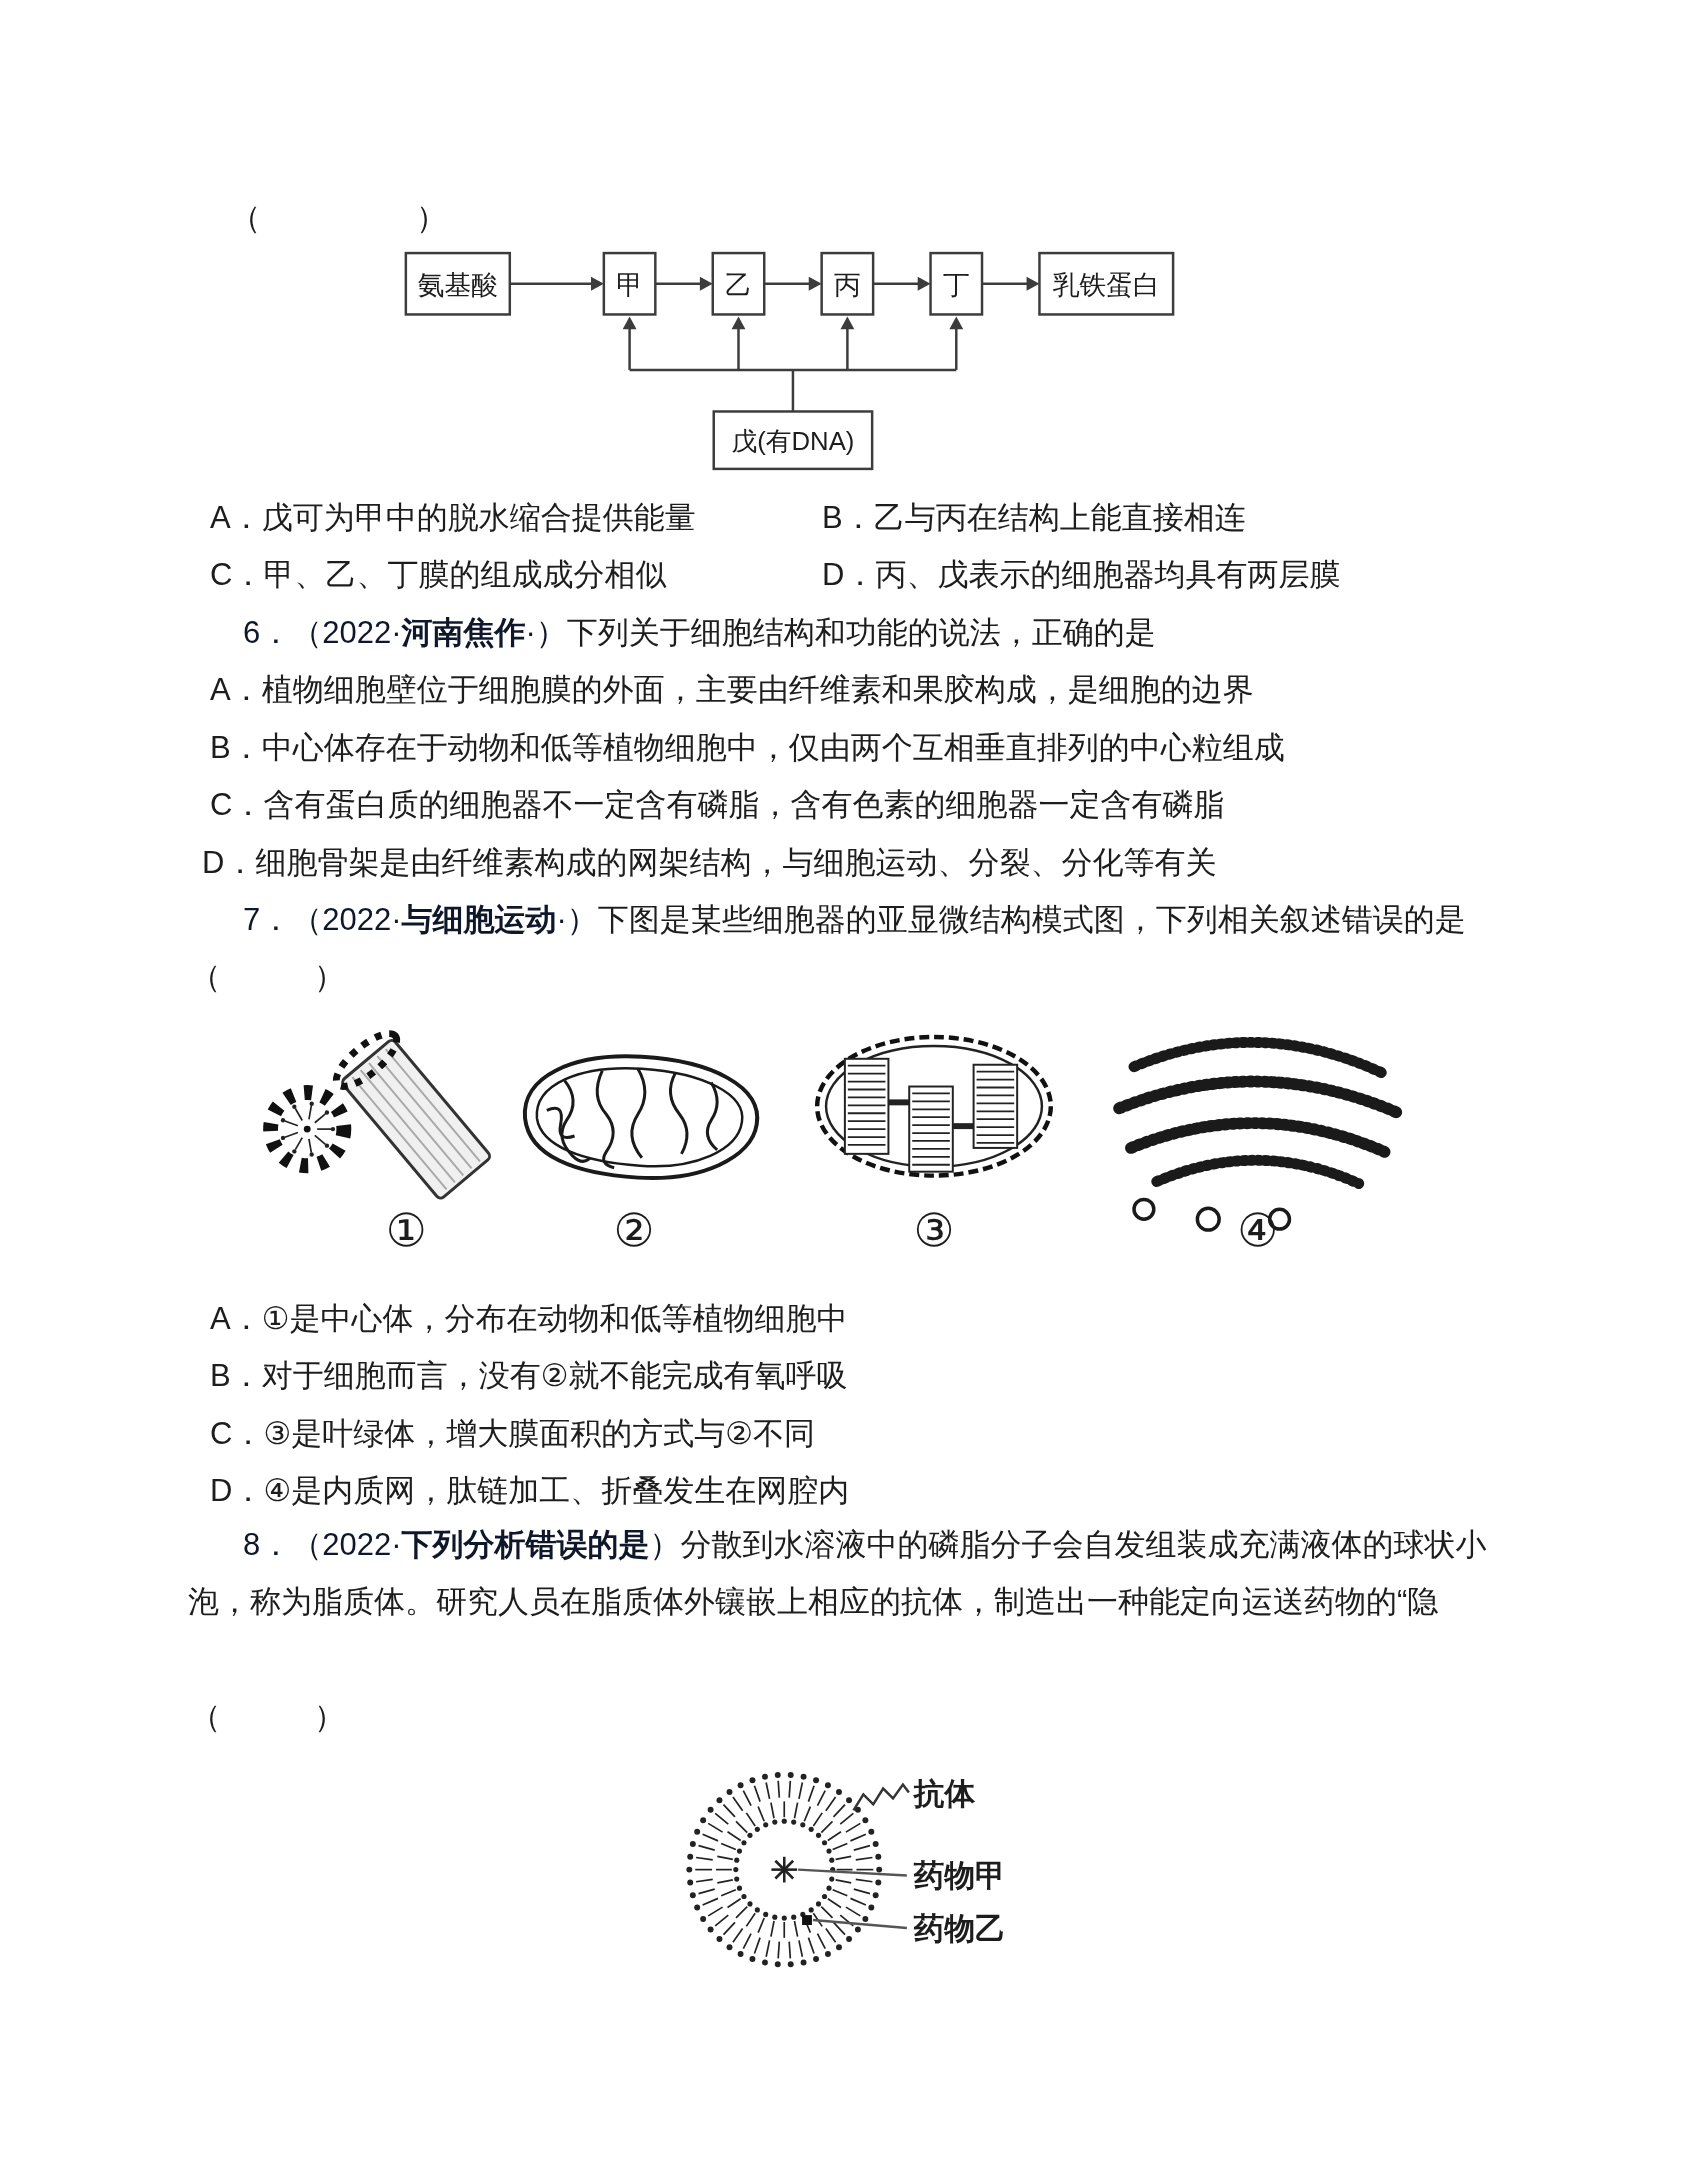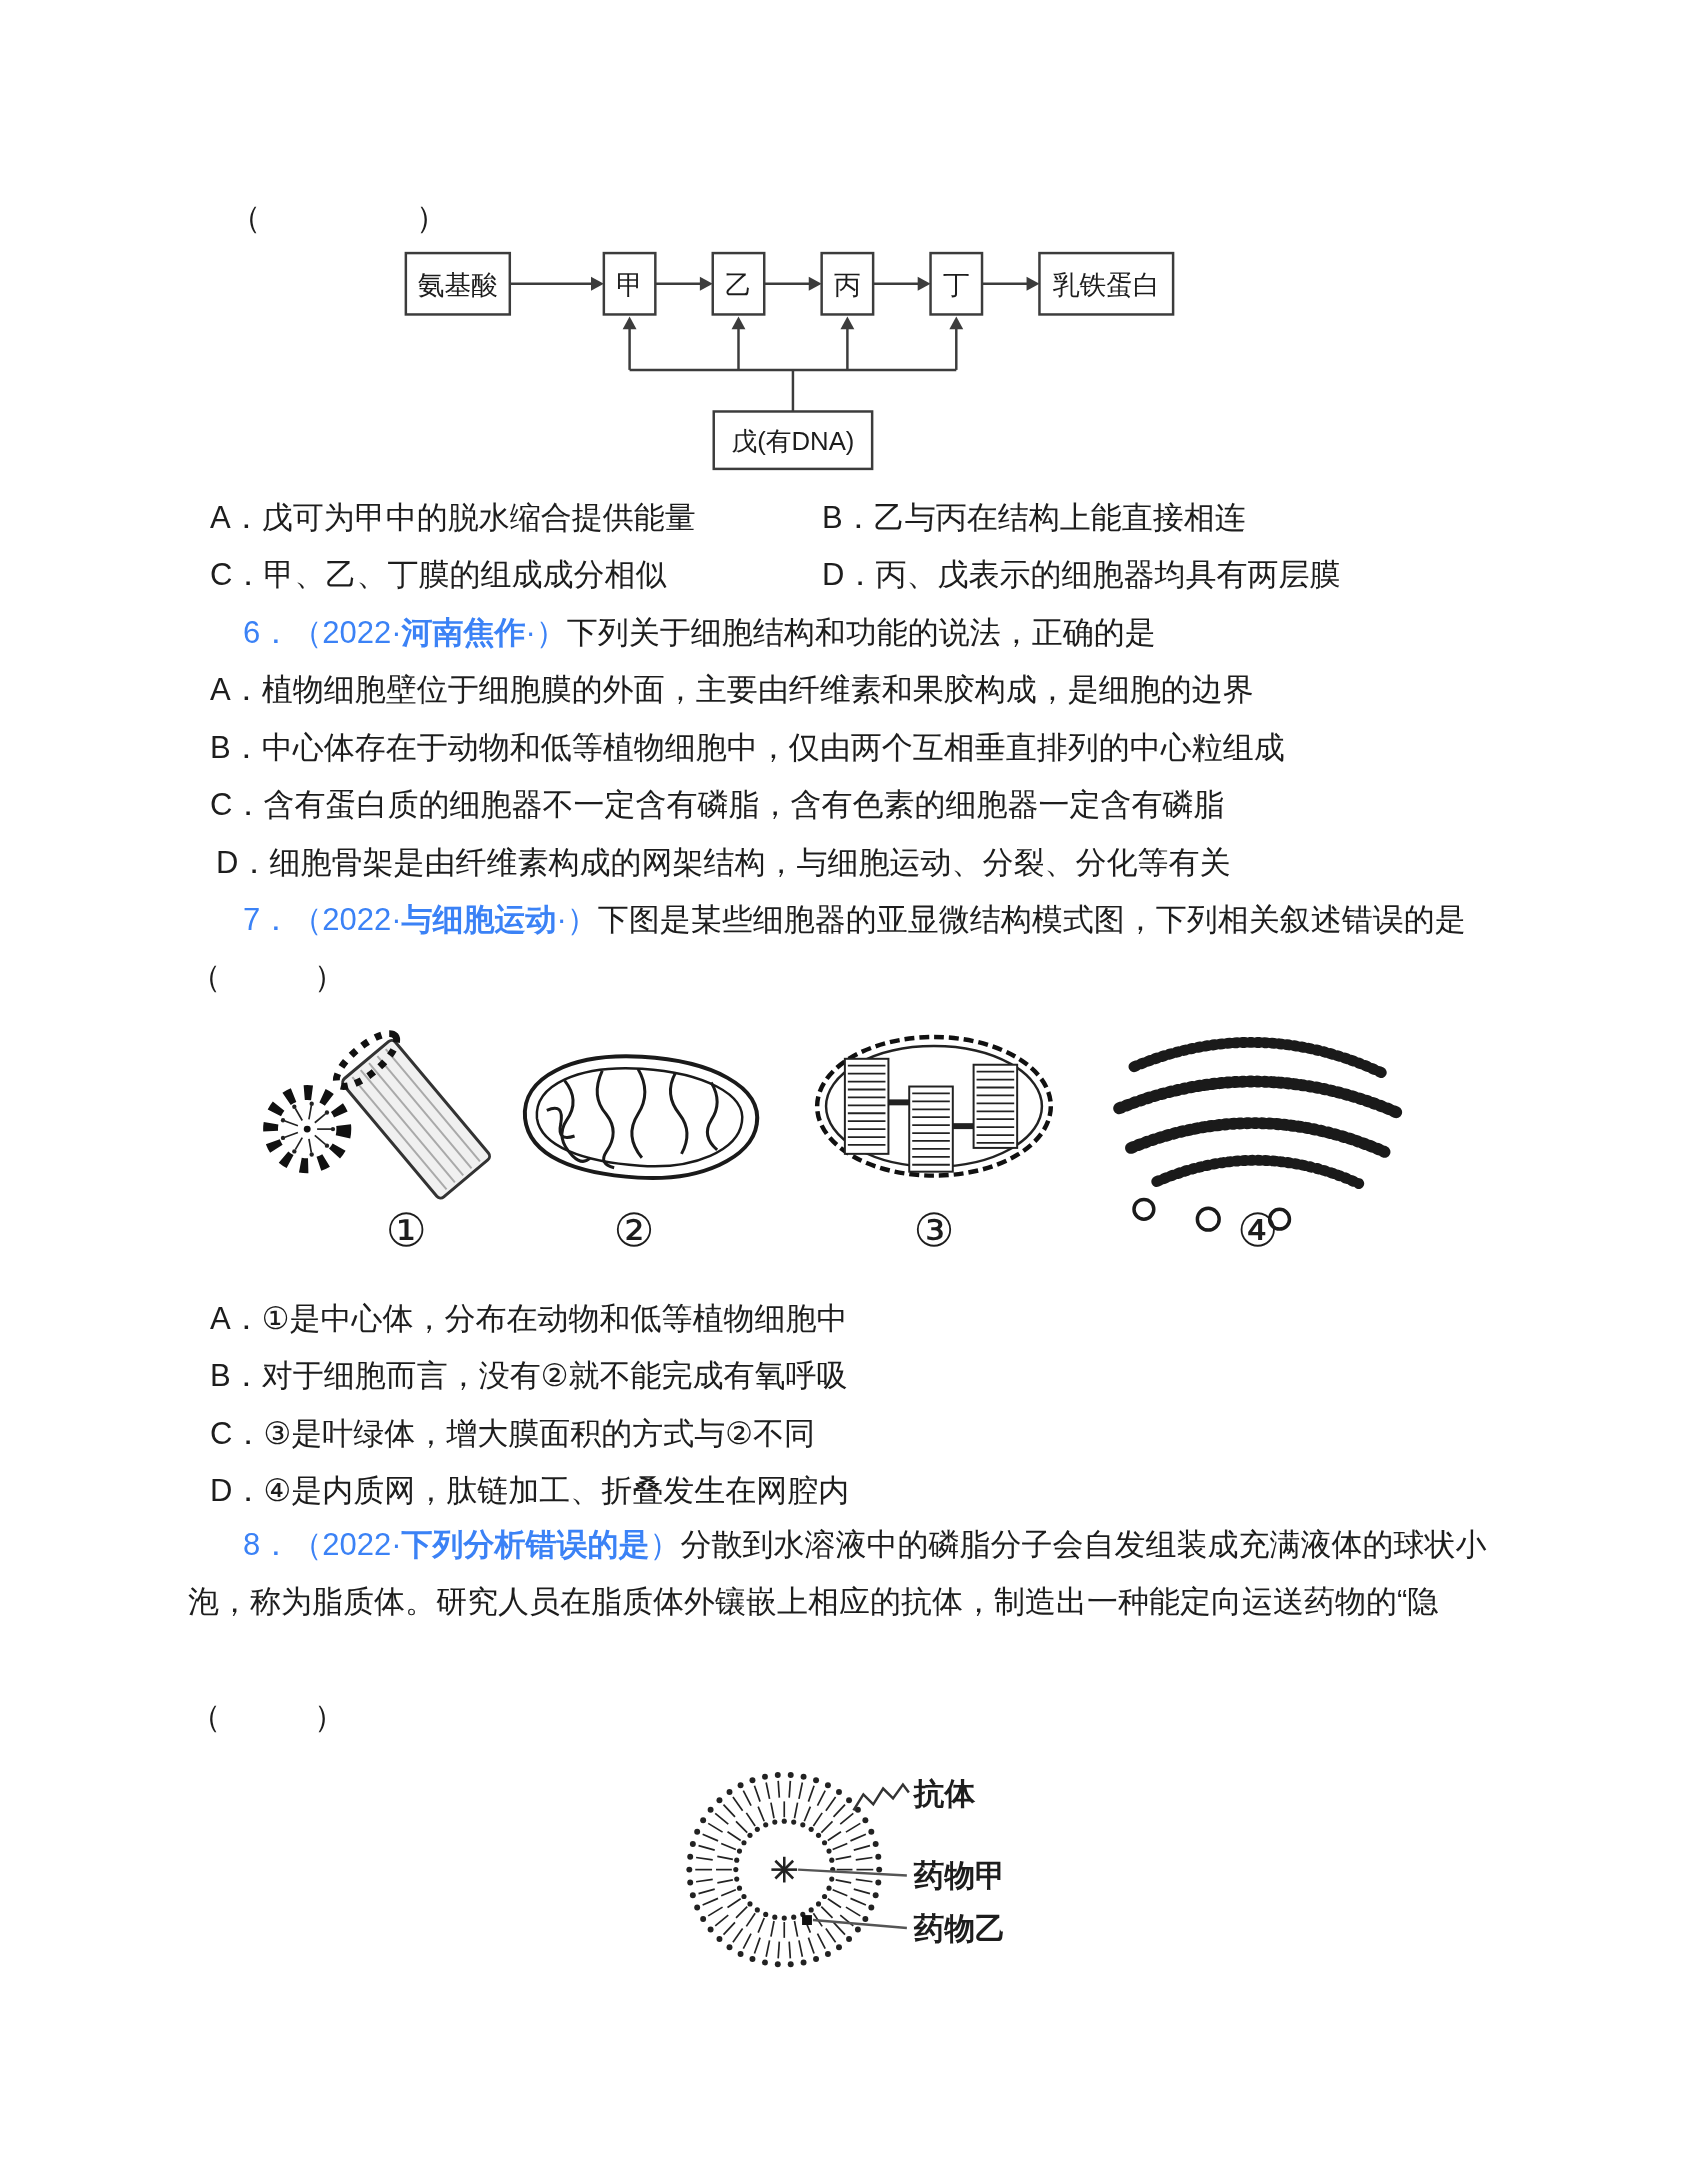--- a/index.html
+++ b/index.html
@@ -1,19 +1,19 @@
 <!DOCTYPE html>
 <html><head>
 <meta charset="utf-8">
 <style>
   html,body{margin:0;padding:0;background:#ffffff;}
   .page{position:relative;width:1683px;height:2178px;background:#ffffff;overflow:hidden;
         font-family:"Liberation Sans","DejaVu Sans",sans-serif;color:#1d1d1d;}
   .tline{position:absolute;font-size:31px;line-height:40px;white-space:nowrap;}
-  .red{color:#3b82f6;}
+  .red{color:#0f172a;}
   .red b{font-weight:bold;}
   .figsvg{position:absolute;}
   svg text{font-family:"Liberation Sans","DejaVu Sans",sans-serif;fill:#1d1d1d;}
   .boxline{fill:#ffffff;stroke:#3c3c3c;stroke-width:2.5;}
   .flowline{stroke:#3c3c3c;stroke-width:2.5;}
   .flowhead{fill:#3c3c3c;stroke:none;}
   .lbl{font-weight:bold;font-size:31px;}
 </style>
 </head>
 <body>
@@ -71,21 +71,21 @@
   <div class="tline" style="left:822px;top:498px">B．乙与丙在结构上能直接相连</div>
   <div class="tline" style="left:210px;top:555px">C．甲、乙、丁膜的组成成分相似</div>
   <div class="tline" style="left:822px;top:555px">D．丙、戊表示的细胞器均具有两层膜</div>
 
   <div class="tline" style="left:243px;top:613px">
     <span class="red"><span>6．（2022·</span><b>河南焦作</b><span>·）</span></span><span>下列关于细胞结构和功能的说法，正确的是</span>
   </div>
   <div class="tline" style="left:210px;top:670px">A．植物细胞壁位于细胞膜的外面，主要由纤维素和果胶构成，是细胞的边界</div>
   <div class="tline" style="left:210px;top:728px">B．中心体存在于动物和低等植物细胞中，仅由两个互相垂直排列的中心粒组成</div>
   <div class="tline" style="left:210px;top:785px">C．含有蛋白质的细胞器不一定含有磷脂，含有色素的细胞器一定含有磷脂</div>
-  <div class="tline" style="left:216px;top:843px">D．细胞骨架是由纤维素构成的网架结构，与细胞运动、分裂、分化等有关</div>
+  <div class="tline" style="left:202px;top:843px">D．细胞骨架是由纤维素构成的网架结构，与细胞运动、分裂、分化等有关</div>
 
   <div class="tline" style="left:243px;top:900px">
     <span class="red"><span>7．（2022·</span><b>与细胞运动</b><span>·）</span></span><span>下图是某些细胞器的亚显微结构模式图，下列相关叙述错误的是</span>
   </div>
   <div class="tline" style="left:190px;top:957px">（　　　）</div>
 
   <svg class="figsvg" style="left:228px;top:1015px" width="1208" height="248" viewBox="0 0 1220 250">
 
     <g>
       <g transform="translate(190,105) rotate(-40)">

